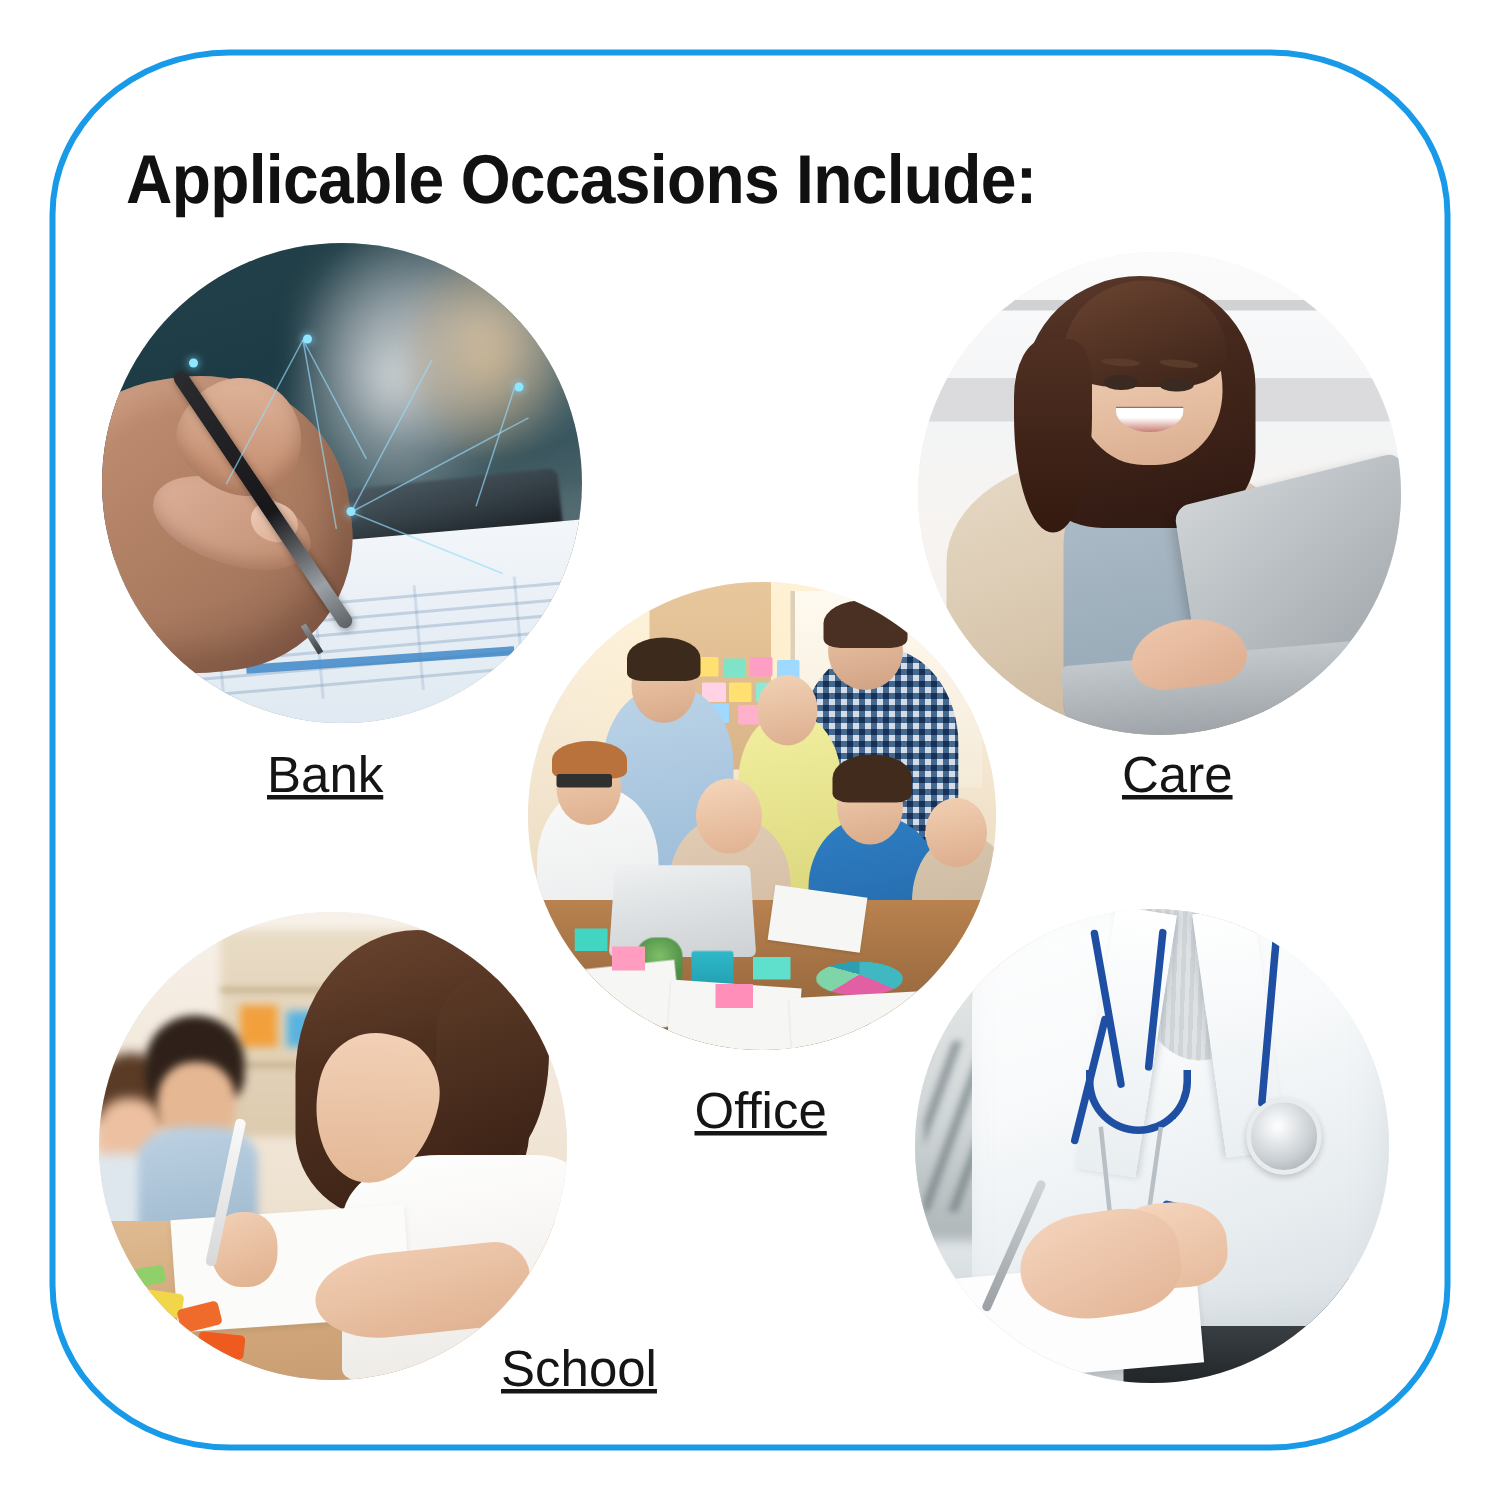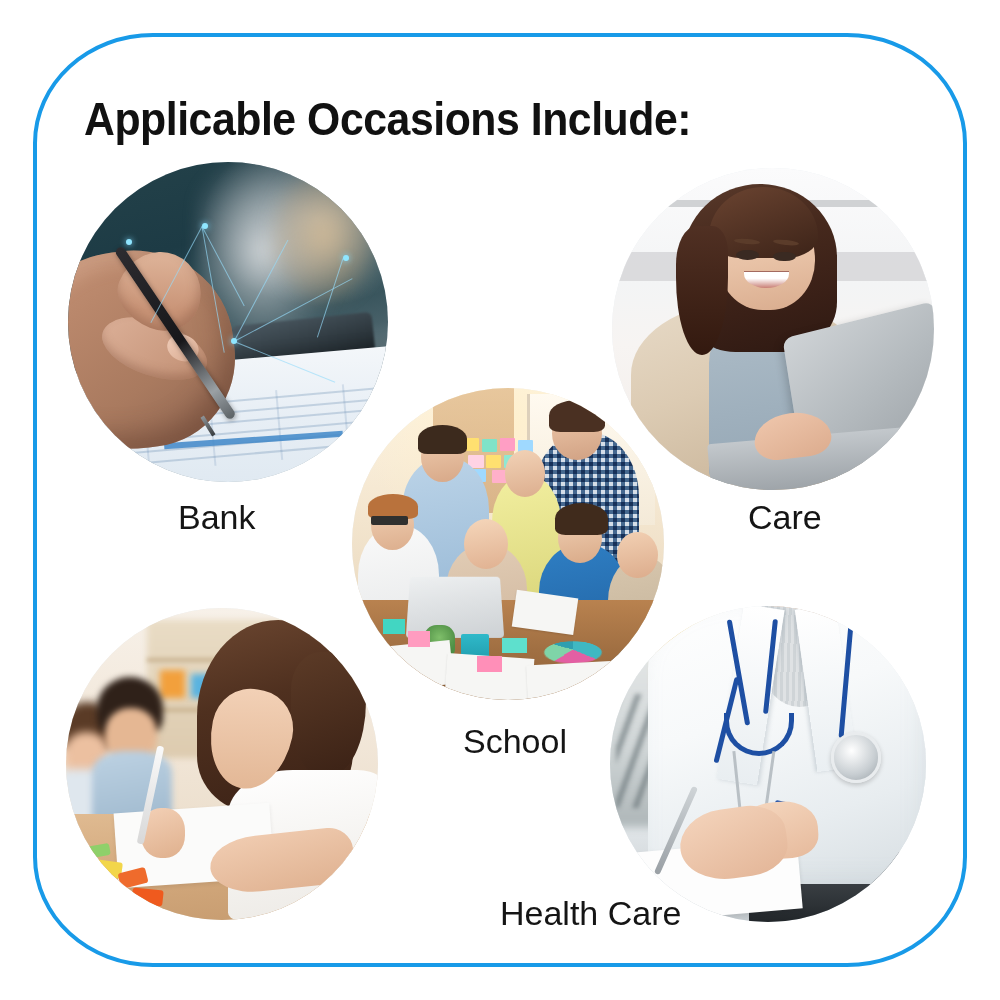--- a/index.html
+++ b/index.html
@@ -56,20 +56,21 @@
   .circle .scene { position: absolute; inset: 0; }
   .lay { position: absolute; }
 
   
   .caption {
     position: absolute;
     font-size: 34px;
     color: #151515;
     white-space: nowrap;
     font-family: "Liberation Sans", sans-serif;
+    text-decoration: underline;
   }
 
   
   #img-bank { left: 68px; top: 162px; width: 320px; height: 320px; }
   #img-bank .bg {
     inset: 0;
     background:
       radial-gradient(ellipse 60% 45% at 78% 18%, rgba(255,255,255,0.55), rgba(255,255,255,0) 60%),
       linear-gradient(165deg, #24424a 0%, #1d3b45 28%, #2b4a52 45%, #476068 60%, #8a9aa1 78%, #c9d2d6 100%);
   }
@@ -615,21 +616,21 @@
       <div class="paper" style="left:6%;top:82%;width:26%;height:14%;transform:rotate(-6deg)"></div>
       <div class="paper" style="left:30%;top:86%;width:28%;height:14%;transform:rotate(4deg)"></div>
       <div class="paper" style="left:56%;top:88%;width:30%;height:12%;transform:rotate(-3deg)"></div>
       <div class="paper" style="left:52%;top:66%;width:20%;height:12%;transform:rotate(8deg)"></div>
       <div class="lay" style="left:10%;top:74%;width:7%;height:5%;background:#42d6c2"></div>
       <div class="lay" style="left:18%;top:78%;width:7%;height:5%;background:#ff9cc0"></div>
       <div class="lay" style="left:48%;top:80%;width:8%;height:5%;background:#5ee0cd"></div>
       <div class="lay" style="left:40%;top:86%;width:8%;height:5%;background:#ff8fb8"></div>
     </div>
   </div>
-  <div class="caption" style="left:463px;top:722px;">School</div>
+  <div class="caption" style="left:463px;top:722px;">Office</div>
 
   <div class="circle" id="img-school">
     <div class="scene">
       <div class="lay bg"></div>
       <div class="lay shelf"></div>
       <div class="lay shelfline" style="left:26%;top:16%;width:46%"></div>
       <div class="lay shelfline" style="left:26%;top:32%;width:46%"></div>
       <div class="lay" style="left:30%;top:20%;width:8%;height:9%;background:#f2a03c;filter:blur(3px)"></div>
       <div class="lay" style="left:40%;top:21%;width:8%;height:8%;background:#59b3e0;filter:blur(3px)"></div>
       <div class="lay" style="left:56%;top:20%;width:10%;height:10%;background:#ecd35c;filter:blur(3px)"></div>
@@ -654,20 +655,21 @@
       <div class="lay sheet"></div>
       <div class="lay arm"></div>
       <div class="lay fist"></div>
       <div class="lay pencil"></div>
       <div class="letter" style="left:6%;top:76%;width:8%;height:4%;background:#8fd06a;transform:rotate(-10deg)"></div>
       <div class="letter" style="left:9%;top:81%;width:9%;height:5%;background:#f2d64a;transform:rotate(8deg)"></div>
       <div class="letter" style="left:17%;top:84%;width:9%;height:5%;background:#ef6b2c;transform:rotate(-14deg)"></div>
       <div class="letter" style="left:21%;top:90%;width:10%;height:5%;background:#ef5a1e;transform:rotate(6deg)"></div>
     </div>
   </div>
+  <div class="caption" style="left:334px;top:894px;">School</div>
 
   <div class="circle" id="img-health">
     <div class="scene">
       <div class="lay bg"></div>
       <div class="lay blurbg"></div>
       <div class="lay chair"></div>
       <div class="lay warmblur"></div>
       <div class="lay deskdark"></div>
       <div class="lay coat"></div>
       <div class="lay neckskin"></div>
@@ -683,15 +685,14 @@
       <div class="lay" style="left:50%;top:46%;width:3px;height:20%;background:#b9c0c5;transform:rotate(8deg)"></div>
       <div class="earpiece" style="left:41%;top:64%;transform:rotate(-10deg)"></div>
       <div class="earpiece" style="left:52%;top:62%;transform:rotate(12deg)"></div>
       <div class="lay stetho-head"></div>
       <div class="lay paper"></div>
       <div class="lay hand2"></div>
       <div class="lay hand"></div>
       <div class="lay pen"></div>
     </div>
   </div>
-  <div class="caption" style="left:500px;top:894px;">Health Care</div>
 
 </div>
 
 </body></html>

